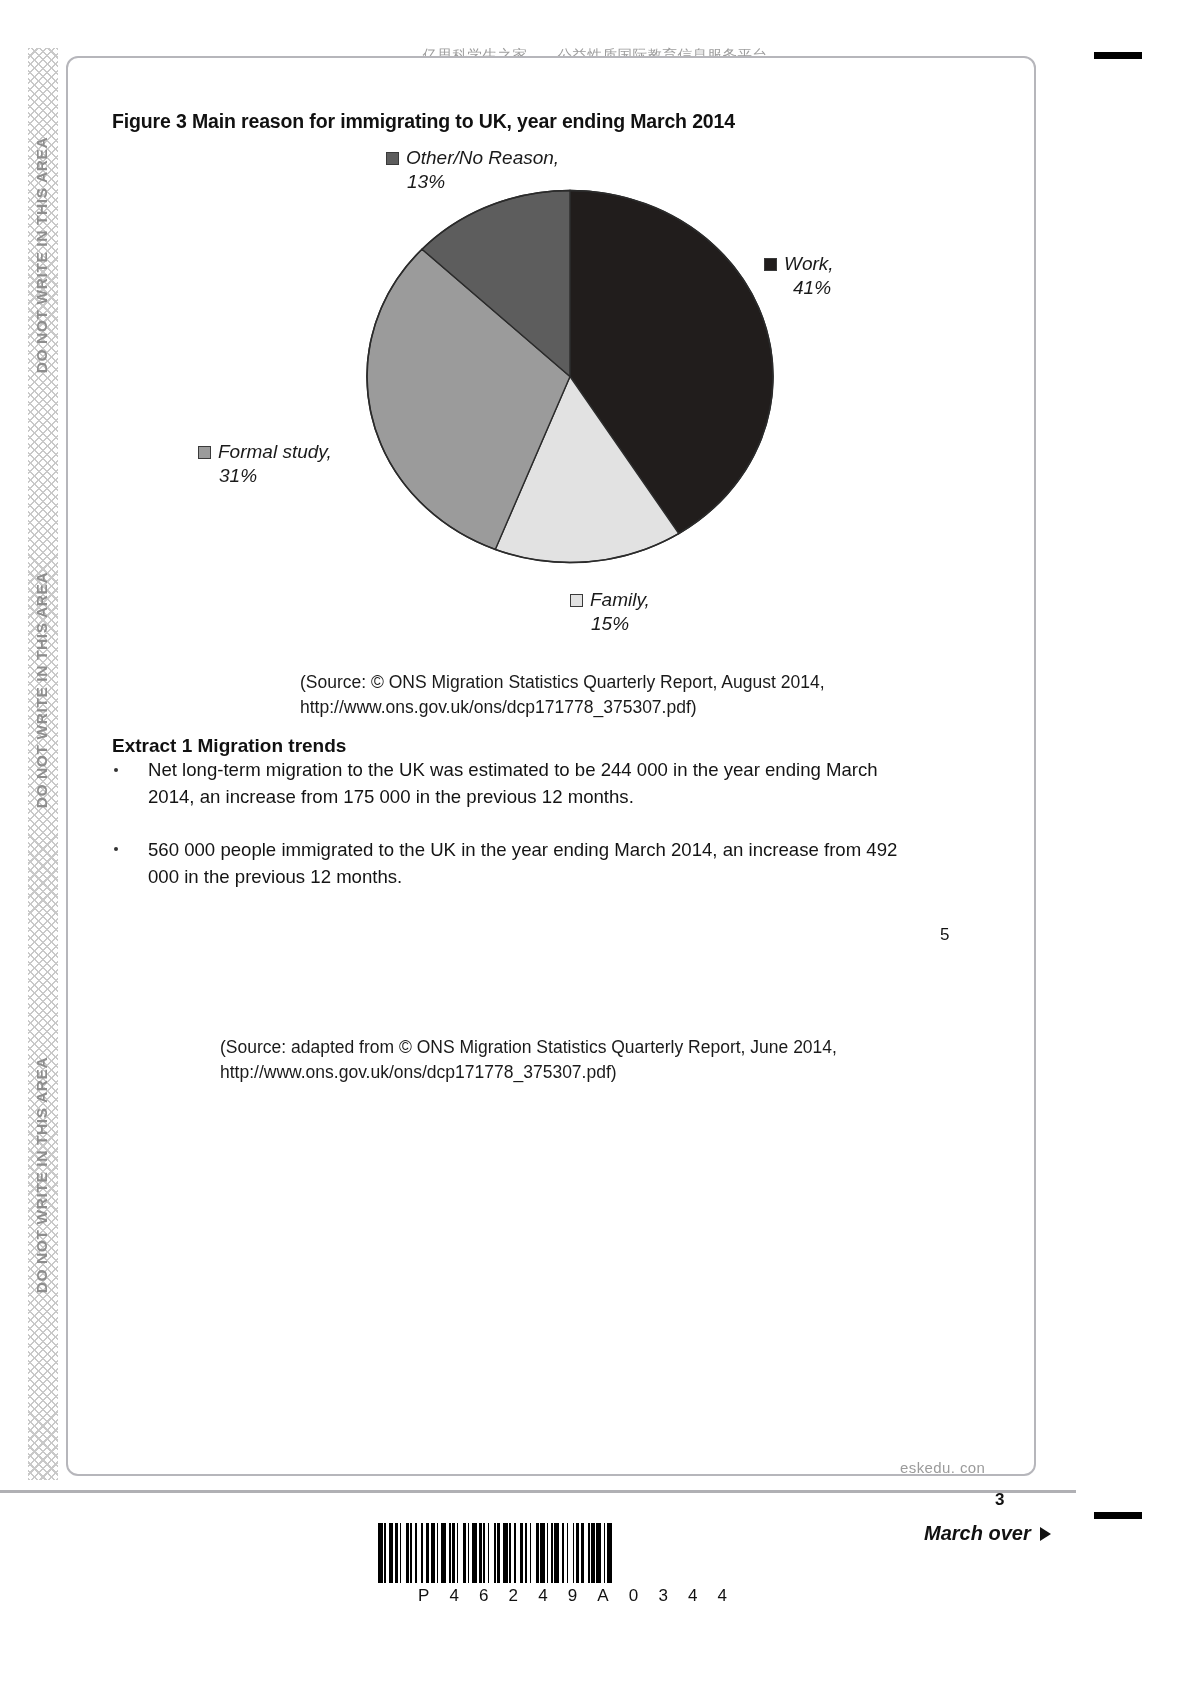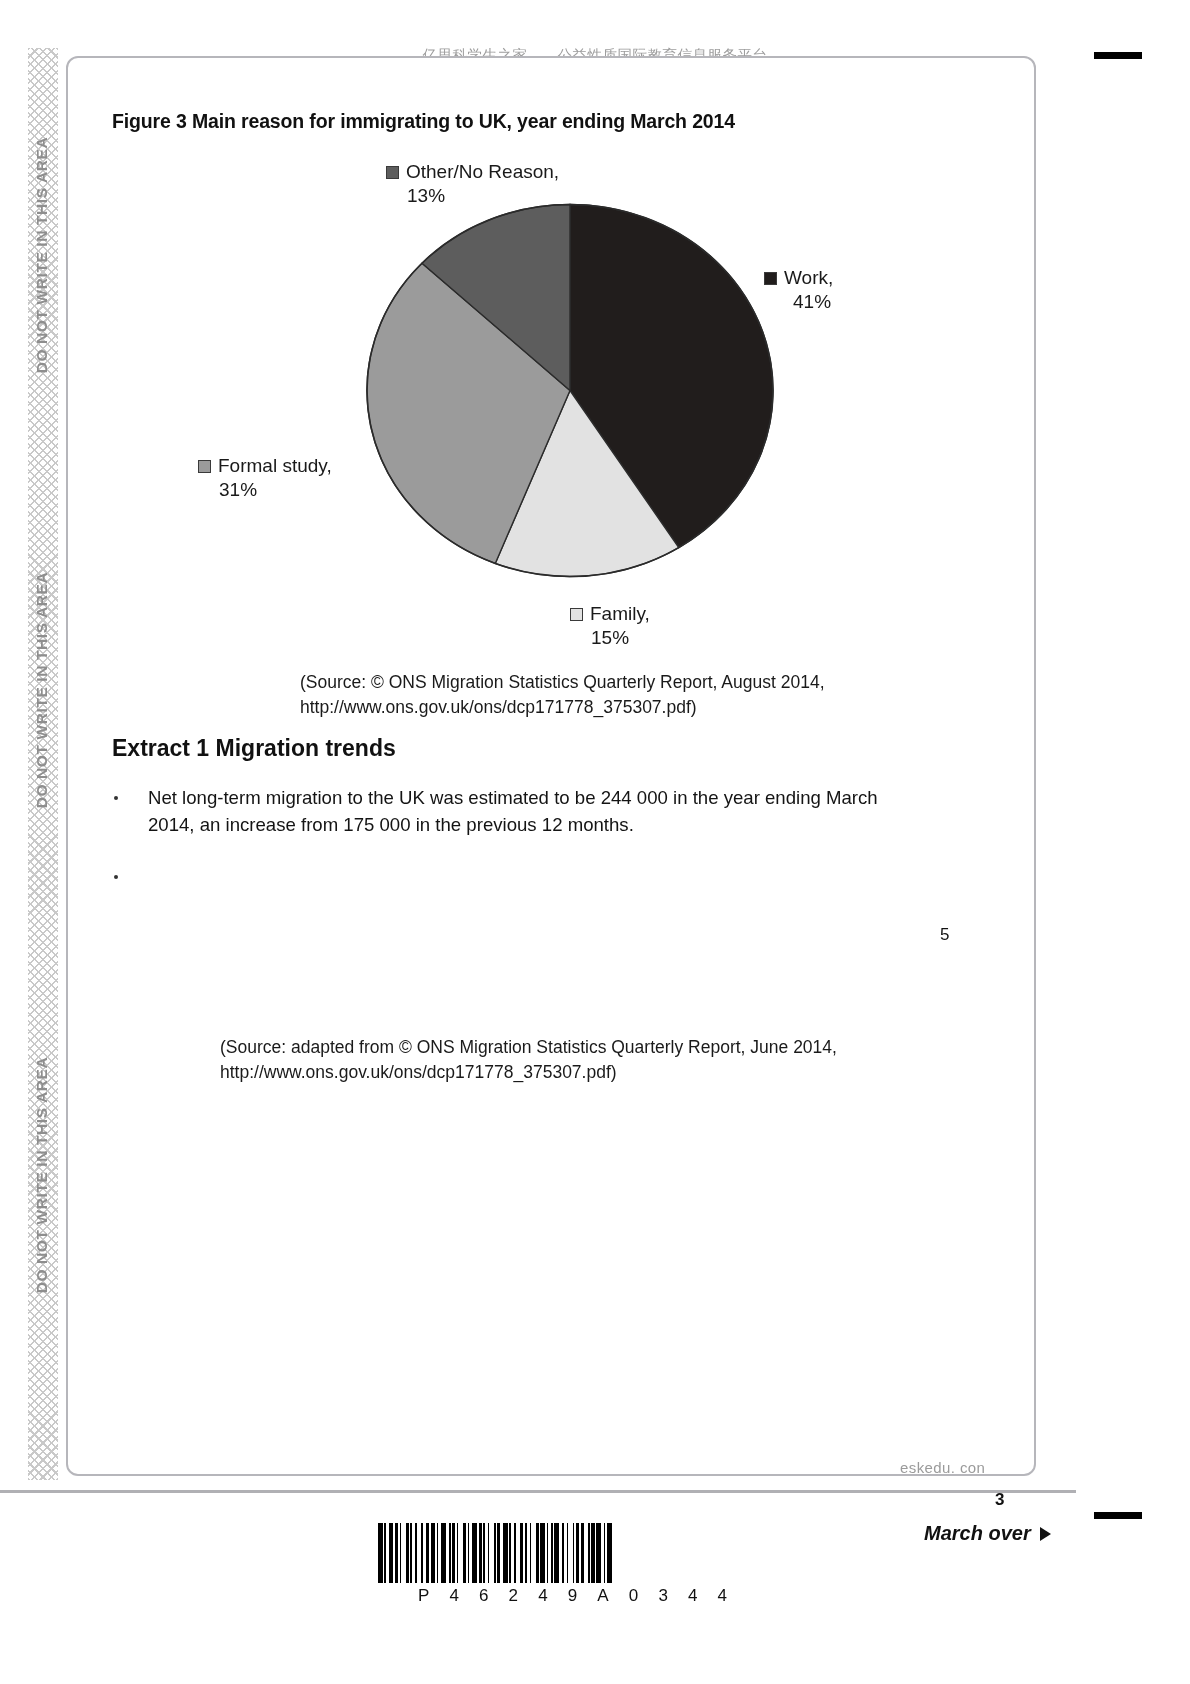--- a/index.html
+++ b/index.html
@@ -68,21 +68,21 @@
 
   
   #fig-title {
     position: absolute; left: 112px; top: 110px;
     font-size: 19.5px; font-weight: bold;
     letter-spacing: -0.15px;
     color: #111;
   }
 
   
-  #chart-area { position: absolute; left: 112px; top: 156px; width: 860px; height: 510px; }
+  #chart-area { position: absolute; left: 112px; top: 142px; width: 860px; height: 510px; font-style: italic; }
 
   #pie-wrap { position: absolute; left: 248px; top: 42px; width: 420px; height: 385px; }
   #pie {
     position: absolute; left: 0; top: 0; width: 420px; height: 385px;
   }
 
   .legend-item {
     position: absolute;
     font-size: 19px; color: #1a1a1a; line-height: 1.28;
     white-space: nowrap;
@@ -110,25 +110,25 @@
     position: absolute;
     font-size: 17.5px; color: #1a1a1a;
     line-height: 1.45;
   }
   #source-1 { left: 300px; top: 670px; width: 620px; }
   #source-2 { left: 220px; top: 1035px; width: 700px; }
 
   
   #extract-head {
     position: absolute; left: 112px; top: 735px;
-    font-size: 23px; font-weight: bold; color: #111;
-  }
-
-  
-  #bullets { position: absolute; left: 112px; top: 784px; width: 810px; }
+    font-size: 19px; font-weight: bold; color: #111;
+  }
+
+  
+  #bullets { position: absolute; left: 112px; top: 756px; width: 810px; }
   .bullet {
     position: relative;
     padding-left: 36px;
     margin-bottom: 25px;
     font-size: 18.6px;
     line-height: 1.47;
     color: #141414;
   }
   .bullet .dot {
     position: absolute; left: 2px; top: 0.62em;
@@ -250,20 +250,21 @@
 
 <div id="extract-head">Extract 1 Migration trends</div>
 
 <div id="bullets">
   <div class="bullet">
     <span class="dot"></span>
     <span>Net long-term migration to the UK was estimated to be 244 000 in the year ending March 2014, an increase from 175 000 in the previous 12 months.</span>
   </div>
   <div class="bullet">
     <span class="dot"></span>
+    <span>560 000 people immigrated to the UK in the year ending March 2014, an increase from 492 000 in the previous 12 months.</span>
   </div>
 </div>
 
 <div id="mark-number">5</div>
 
 <div class="source-block" id="source-2">
   <div>(Source: adapted from © ONS Migration Statistics Quarterly Report, June 2014,</div>
   <div>http://www.ons.gov.uk/ons/dcp171778_375307.pdf)</div>
 </div>
 

